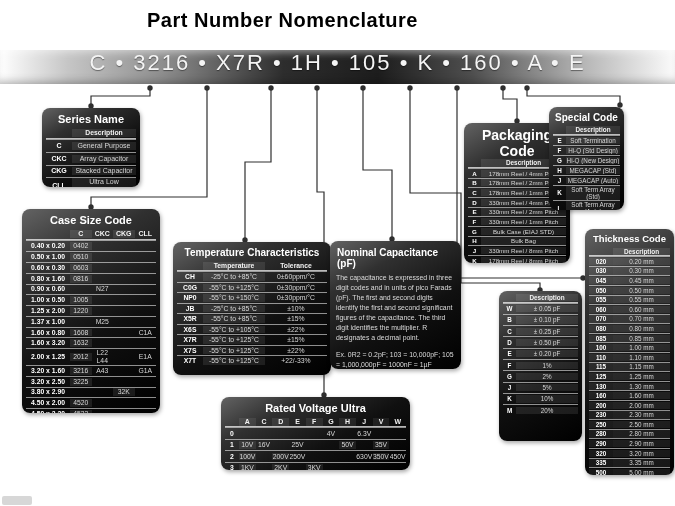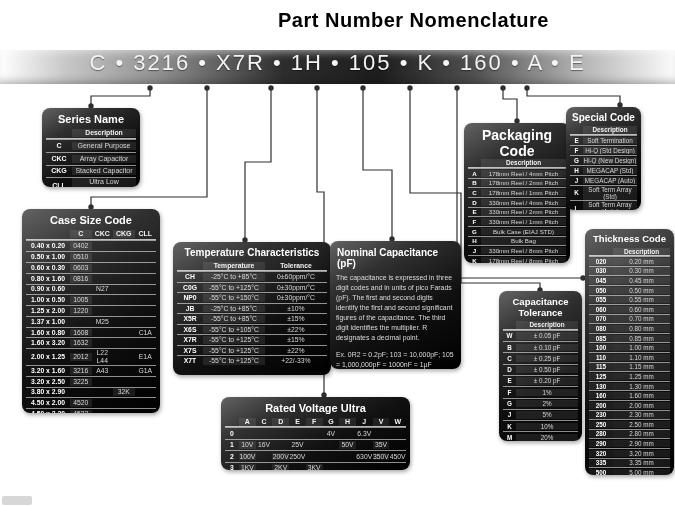--- a/index.html
+++ b/index.html
@@ -1,17 +1,17 @@
 <!DOCTYPE html>
 <html><head>
 <meta charset="utf-8">
 <style>
   *{margin:0;padding:0;box-sizing:border-box}
   html,body{width:675px;height:506px;background:#fff;font-family:"Liberation Sans",sans-serif;position:relative;overflow:hidden}
-  .title-main{position:absolute;top:9px;left:0;width:549px;text-align:right;font-size:20px;font-weight:bold;color:#000;letter-spacing:.5px}
+  .title-main{position:absolute;top:9px;left:8px;width:549px;text-align:center;font-size:20px;font-weight:bold;color:#000;letter-spacing:.5px}
   .bar{position:absolute;top:50px;left:0;width:675px;height:34px;z-index:2;
     background:linear-gradient(90deg,#ffffff 0%,#c6c6c6 10%,#8e8e8e 24%,#2d2d2d 42%,#1d1d1d 56%,#4f4f4f 70%,#b3b3b3 86%,#fbfbfb 100%);
     display:flex;justify-content:center;
     box-shadow:inset 0 7px 9px -5px rgba(255,255,255,.55), inset 0 -7px 9px -5px rgba(0,0,0,.3)}
   .bar .pn{color:#f4f4f4;font-size:22px;letter-spacing:2px;white-space:nowrap;text-shadow:0 1px 1px rgba(0,0,0,.45)}
   svg.conn{position:absolute;left:0;top:0;z-index:1}
   .tbl{position:absolute;z-index:2;border-radius:8px;overflow:hidden;
     background:linear-gradient(150deg,#636363 0%,#303030 26%,#101010 60%,#000 100%);
     color:#d9d9d9;box-shadow:1px 2px 4px rgba(0,0,0,.35);padding:3px 4px 0}
   .tbl .title{color:#fff;font-weight:bold;text-align:center;padding:2px 1px 3px;line-height:1.12}
@@ -60,21 +60,21 @@
   #t-rv .c0{flex:0 0 14px}
   #t-rv .cell:not(.c0){flex:1 1 0}
   #t-rv .row > .cell:nth-child(even){background:rgba(255,255,255,.08)}
 
   #t-pack{left:464px;top:123px;width:106px;height:140px}
   #t-pack .title{font-size:14px;padding-bottom:0}
   #t-pack .row{min-height:9.7px;font-size:6.2px}
   #t-pack .hdr{min-height:8.5px;font-size:6.4px}
   #t-pack .code{width:13px}
 
-  #t-special{left:566px;top:107px;width:75px;height:103px}
+  #t-special{left:549px;top:107px;width:75px;height:103px}
   #t-special .title{font-size:10px}
   #t-special .row{min-height:10px;font-size:6.3px}
   #t-special .hdr{min-height:8.5px;font-size:6.4px}
   #t-special .code{width:13px}
 
   #t-captol{left:499px;top:291px;width:83px;height:150px}
   #t-captol .title{font-size:9.5px;padding:3px 8px 3px}
   #t-captol .row{min-height:11.3px;font-size:6.3px}
   #t-captol .hdr{min-height:8.5px;font-size:6.4px}
   #t-captol .code{width:13px}
@@ -517,21 +517,20 @@
     <div class="row">
       <span class="cell code">L</span>
       <span class="cell desc">Soft Term Array (Auto)</span>
     </div>
     <div class="row">
       <span class="cell code">M</span>
       <span class="cell desc">Open Mode</span>
     </div>
   </section>
 <section class="tbl" id="t-captol">
-    <div class="title">Capacitance Tolerance</div>
     <div class="row hdr">
       <span class="cell code"></span>
       <span class="cell desc">Description</span>
     </div>
     <div class="row">
       <span class="cell code">W</span>
       <span class="cell desc">± 0.05 pF</span>
     </div>
     <div class="row">
       <span class="cell code">B</span>

